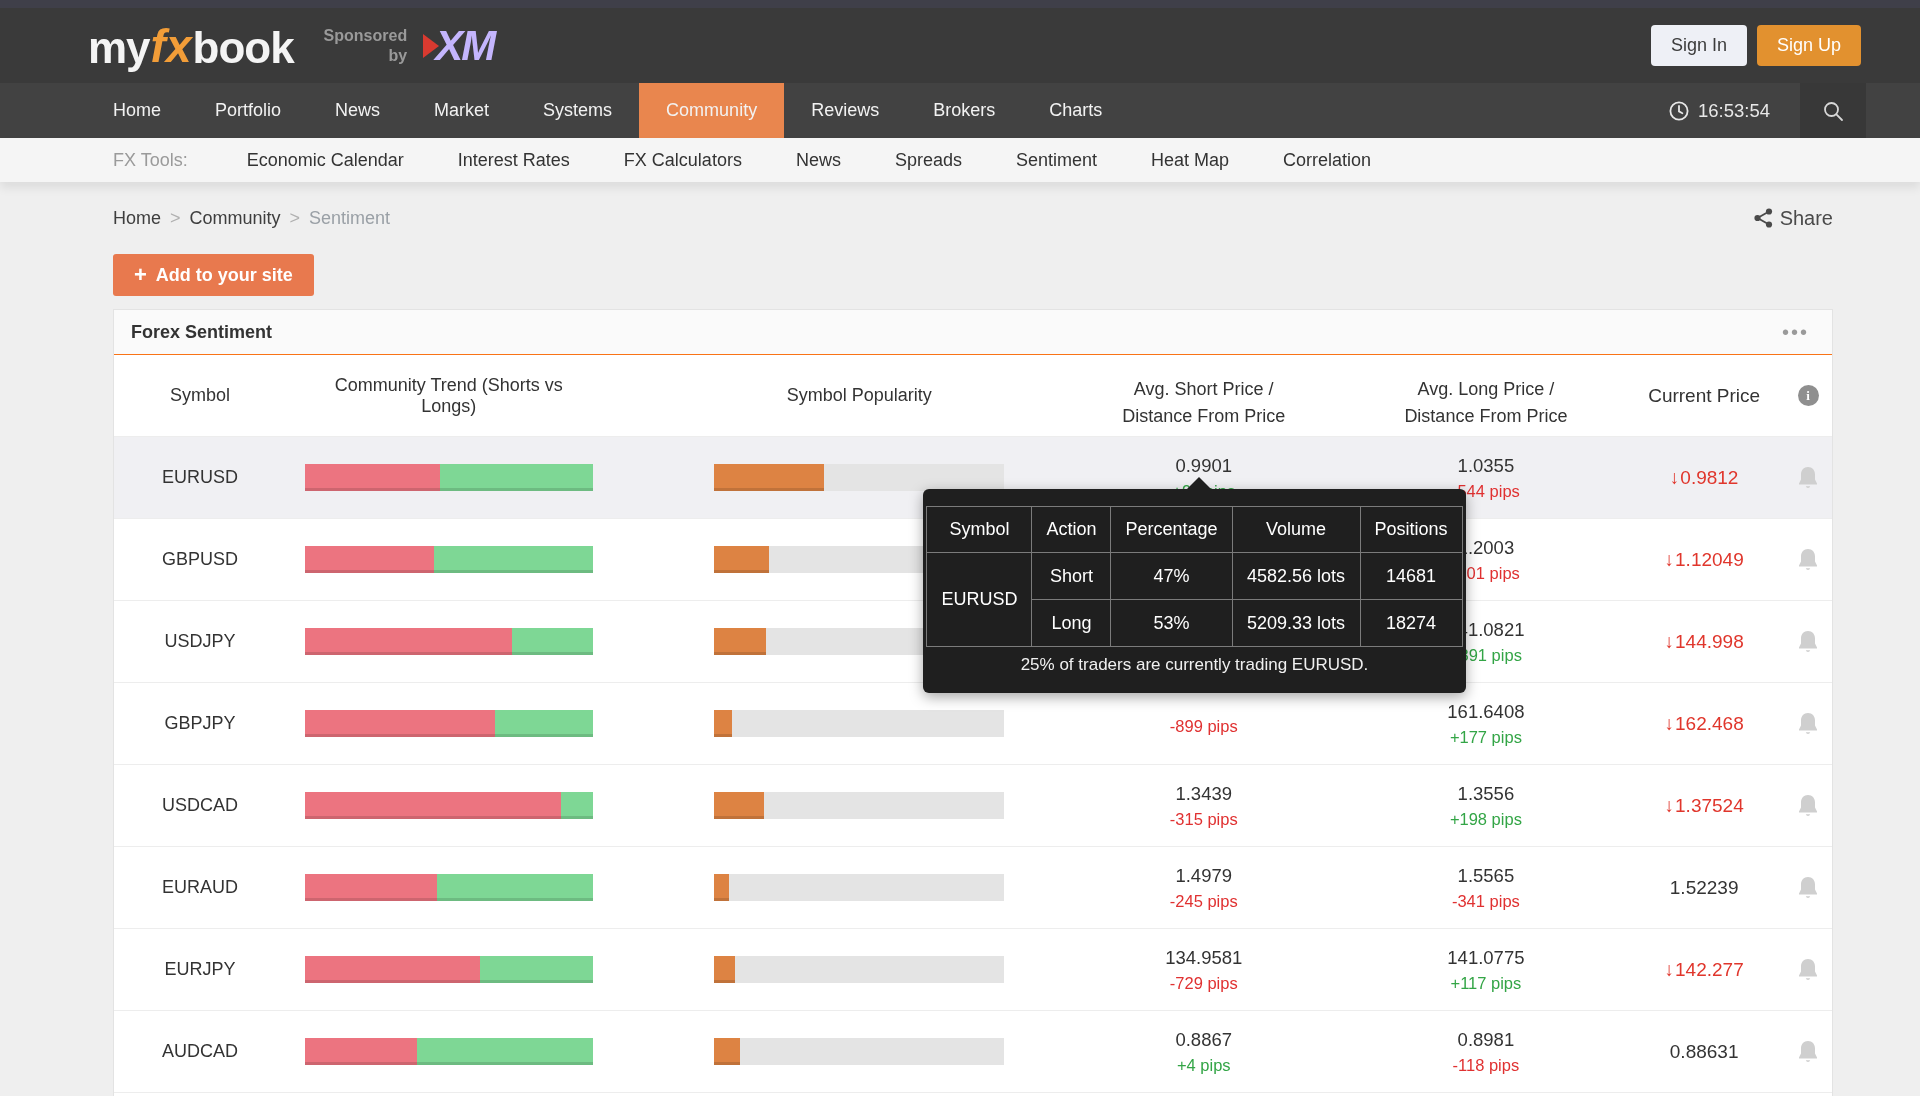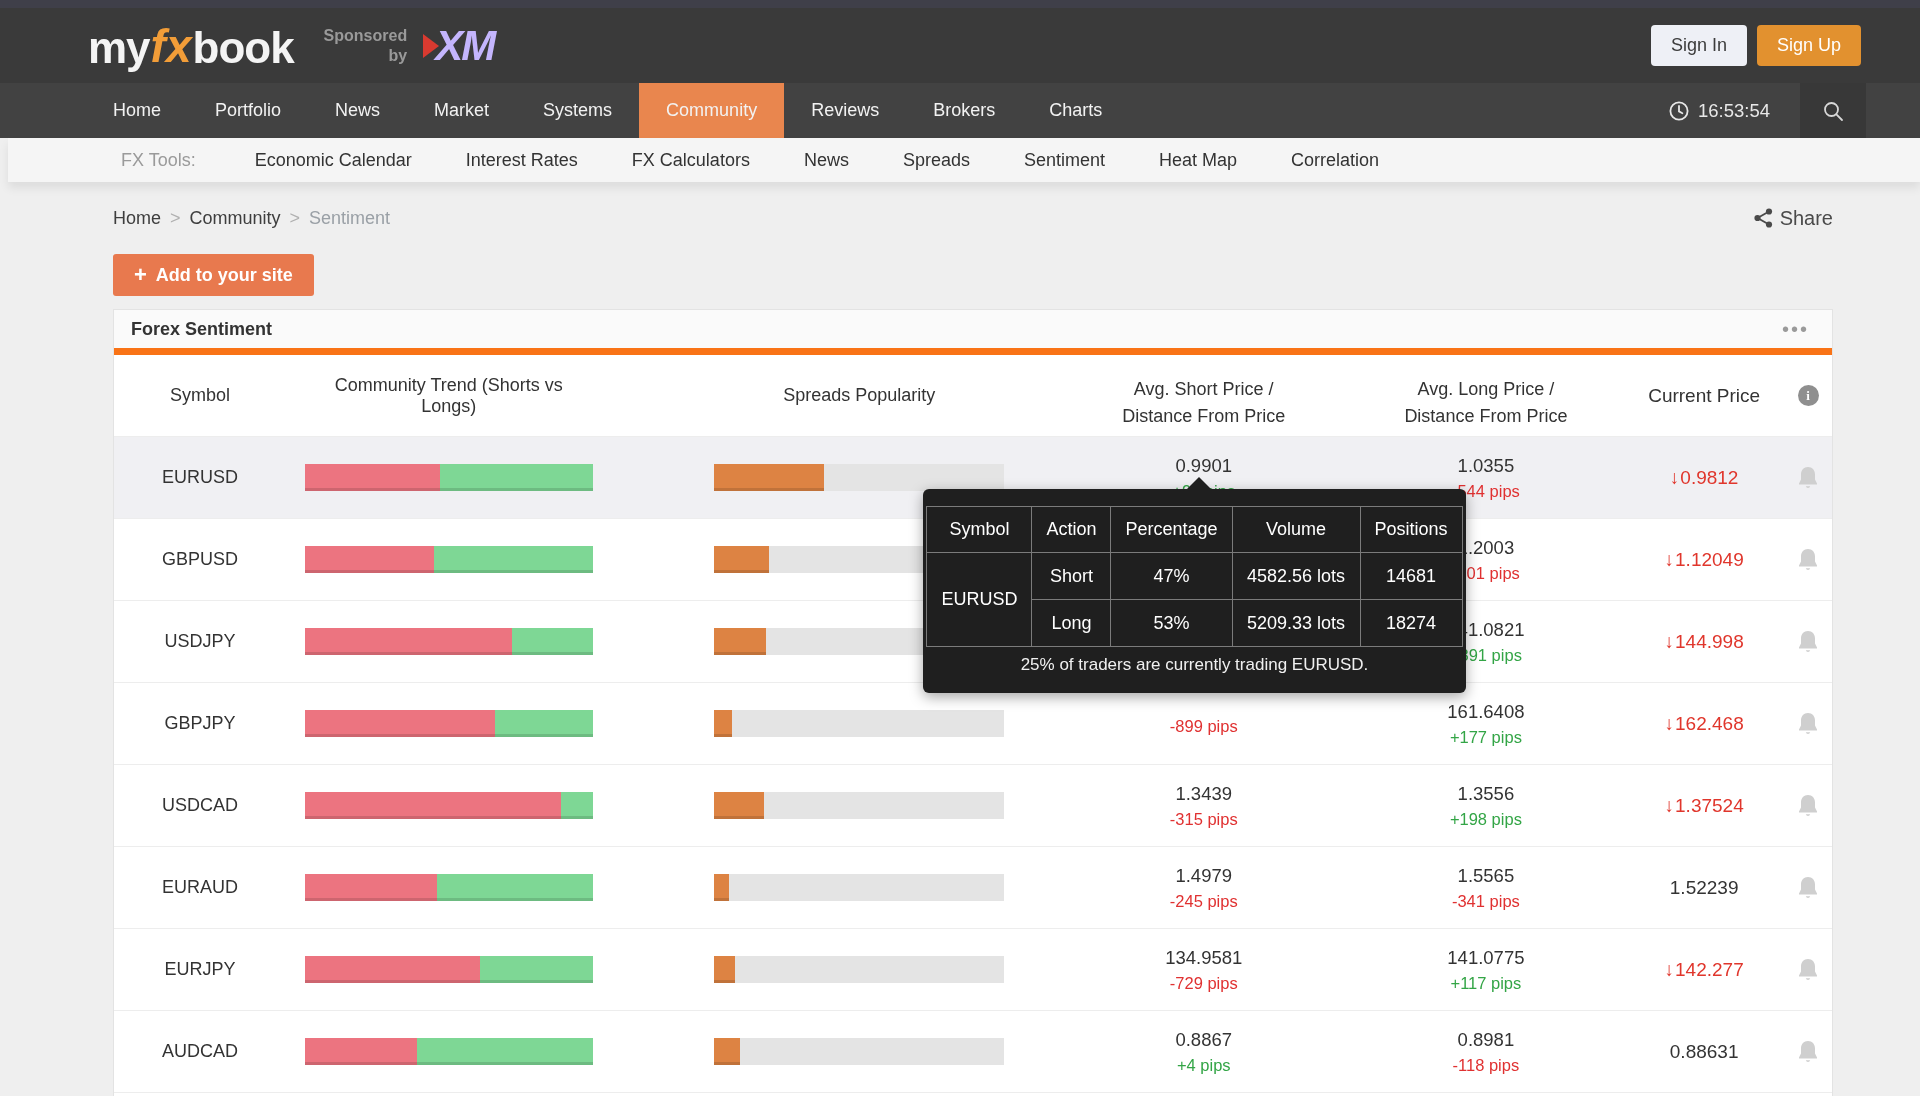--- a/index.html
+++ b/index.html
@@ -23,36 +23,36 @@
   .btn-signin { background:#eef0f6; color:#3c3c3c; }
   .btn-signup { background:#e2912f; color:#fff; }
   
   .nav { height:55px; background:#424242; display:flex; align-items:stretch; padding-left:86px; }
   .nav-item { display:flex; align-items:center; padding:0 27px; color:#f2f2f2; font-size:18px; cursor:pointer; }
   .nav-item.active { background:#e9864e; }
   .nav-right { margin-left:auto; display:flex; align-items:center; }
   .nav-time { display:flex; align-items:center; gap:9px; color:#e8e8e8; font-size:18.5px; margin-right:30px; }
   .nav-search { width:66px; align-self:stretch; background:#383838; display:flex; align-items:center; justify-content:center; margin-right:54px; cursor:pointer; }
   
-  .fxbar { height:44px; background:#f5f5f5; display:flex; align-items:center; padding-left:113px; font-size:18px; box-shadow:0 6px 9px rgba(0,0,0,0.08); position:relative; z-index:2;margin-left:8px; }
+  .fxbar { height:44px; background:#f5f5f5; display:flex; align-items:center; padding-left:113px; font-size:18px; box-shadow:0 6px 9px rgba(0,0,0,0.08); position:relative; z-index:2; }
   .fx-label { color:#9a9a9a; margin-right:32px; }
   .fx-link { color:#333; padding:0 27px; cursor:pointer; }
   
   .content { padding:0 0 0 113px; }
   .crumb-row { width:1720px; display:flex; align-items:center; margin-top:22px; height:28px; }
   .crumb { display:flex; align-items:center; font-size:18px; }
   .crumb a { color:#3e3e3e; cursor:pointer; }
   .crumb .sep { color:#b0b0b0; margin:0 9px; }
   .crumb .cur { color:#9aa0a6; }
   .share { margin-left:auto; display:flex; align-items:center; gap:7px; color:#4a4a4a; font-size:20px; cursor:pointer; }
   .add-btn { margin-top:22px; height:42px; background:#e8794e; color:#fff; border:none; border-radius:3px; font-size:18px; font-weight:bold; padding:0 21px; display:flex; align-items:center; gap:9px; cursor:pointer; font-family:inherit; }
   .add-btn .plus { font-size:22px; font-weight:bold; }
   
   .panel { margin-top:13px; width:1720px; background:#fff; border:1px solid #e3e3e3; border-bottom:none; }
-  .panel-hdr { height:45px; background:#fafafa; border-bottom:7px solid #f97316; display:flex; align-items:center; padding:0 17px;text-align:right; }
+  .panel-hdr { height:45px; background:#fafafa; border-bottom:1px solid #f97316; display:flex; align-items:center; padding:0 17px;text-align:right; }
   .panel-title { font-size:18px; font-weight:bold; color:#333; }
   .panel-menu { margin-left:auto; color:#9a9a9a; font-size:20px; letter-spacing:2px; cursor:pointer; line-height:0; padding-right:6px; }
   
   .trow { display:flex; align-items:center; height:82px; border-bottom:1px solid #ededed; background:#fff; }
   .trow.hl { background:#f0f0f3; }
   .thead { font-size:18px; color:#333; }
   .c-sym  { width:172px; text-align:center; font-size:18px; color:#333; }
   .c-sym a { cursor:pointer; }
   .c-trend{ width:429px; }
   .c-pop  { width:346px; }
@@ -204,21 +204,21 @@
       <span class="panel-title">Forex Sentiment</span>
       <span class="panel-menu">•••</span>
     </div>
 
     <div class="trow thead">
       <div class="c-sym">Symbol</div>
       <div class="c-trend">
           <div class="hdr-inner-trend">Community Trend (Shorts vs Longs)</div>
         </div>
       <div class="c-pop">
-          <div class="hdr-inner-pop">Spreads Popularity</div>
+          <div class="hdr-inner-pop">Symbol Popularity</div>
         </div>
       <div class="c-short two-line">
         <div>Avg. Short Price /</div>
         <div>Distance From Price</div>
       </div>
       <div class="c-long two-line">
         <div>Avg. Long Price /</div>
         <div>Distance From Price</div>
       </div>
       <div class="c-cur">Current Price</div>

